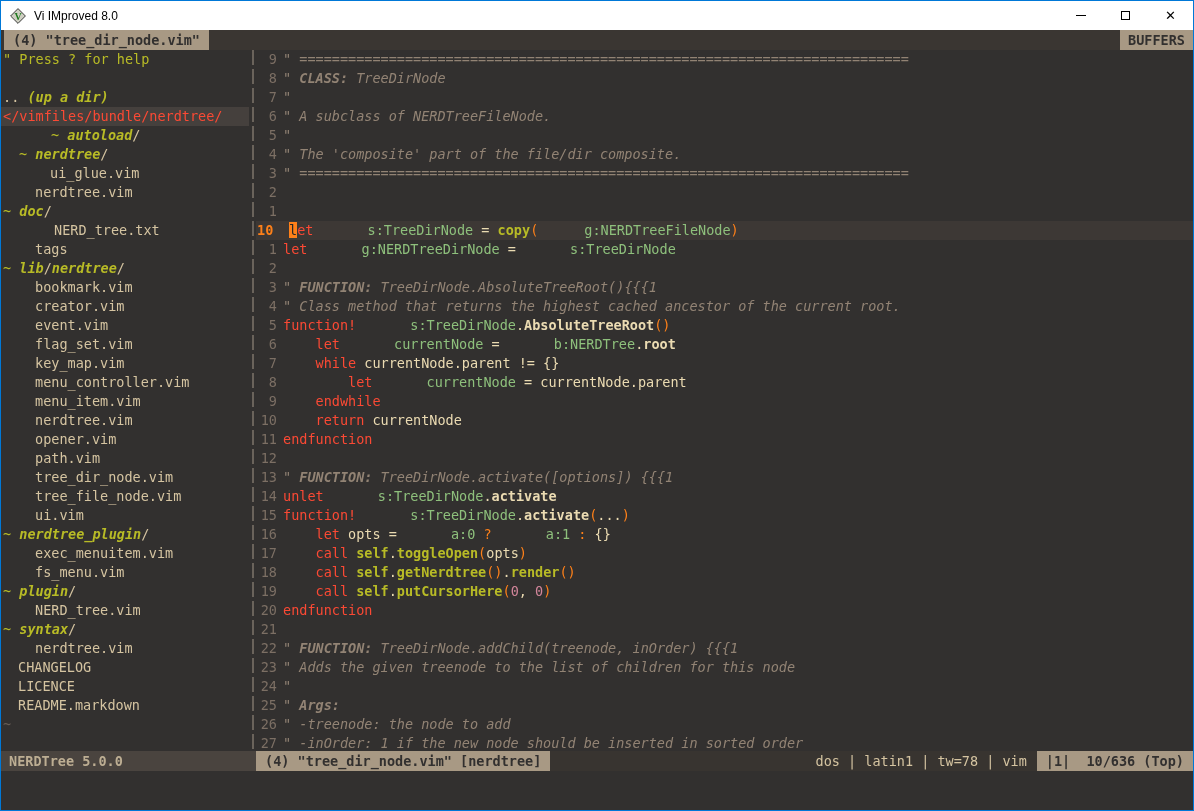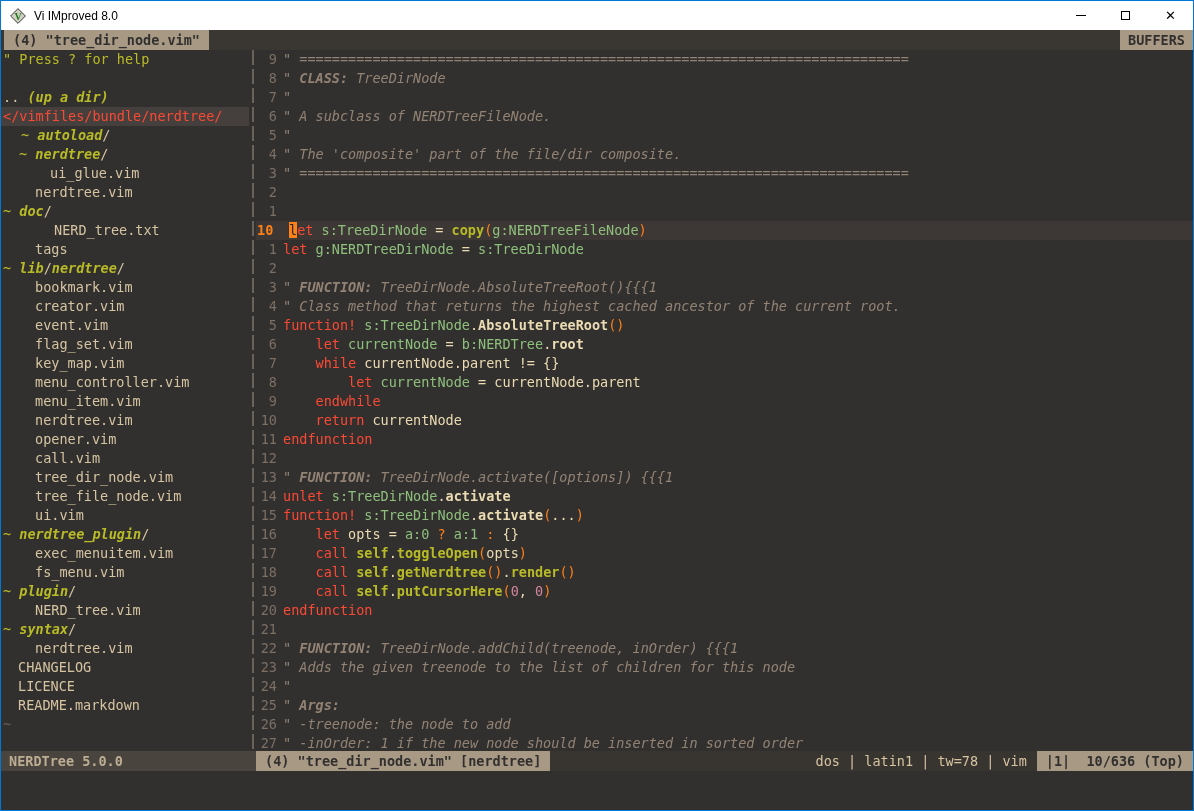--- a/index.html
+++ b/index.html
@@ -38,21 +38,21 @@
   .vsep{width:7px;flex:0 0 auto;
         background:repeating-linear-gradient(180deg,var(--sep) 0 15px,transparent 15px 19px) 3px 0/2px 100% no-repeat;}
   .editor{flex:1 1 auto;overflow:hidden;}
   .crow{height:19px;white-space:pre;display:flex;}
   .crow.cursorline{background:var(--cursorline);}
   .gut{flex:0 0 auto;display:inline-block;width:27px;text-align:right;padding-right:6px;color:var(--gray);}
   .gut.curnum{text-align:left;padding-right:0;padding-left:1px;width:33px;color:var(--orange);font-weight:bold;}
   .code{flex:1 1 auto;color:var(--fg);}
   
   .tk-k{color:var(--red);}
-  .tk-i{color:var(--aqua);}
+  .tk-i{color:var(--aqua);margin-left:46px;}
   .tk-f{color:var(--green);font-weight:bold;}
   .tk-p{color:var(--orange);}
   .tk-n{color:var(--purple);}
   .tk-o{color:var(--orange);}
   .tk-t{color:var(--fg);}
   .tk-b{color:var(--fg);font-weight:bold;}
   .tk-c{color:var(--comment);font-style:italic;}
   .tk-cb{color:var(--comment);font-style:italic;font-weight:bold;}
   .tk-cur{background:var(--orange);color:#282828;}
   .tk-help{color:var(--green);}
@@ -100,38 +100,38 @@
     <div class="buf-spacer"></div>
     <div class="buflabel">BUFFERS</div>
   </div>
 
   <div class="main">
     <div class="nerdtree">
         <div class="trow" style="padding-left: 2px;"><span class="tk-help">" Press ? for help</span></div>
         <div class="trow" style="padding-left: 2px;"></div>
         <div class="trow" style="padding-left: 2px;"><span class="tk-fg">.. </span><span class="tk-dir">(up a dir)</span></div>
         <div class="trow hl" style="padding-left: 2px;"><span class="tk-red">&lt;/vimfiles/bundle/nerdtree/</span></div>
-        <div class="trow" style="padding-left: 20px;"><span class="tk-tilde">~ </span><span class="tk-dir">autoload</span><span class="tk-fg">/</span></div>
+        <div class="trow" style="padding-left: 2px; margin-left: 48px;"><span class="tk-tilde">~ </span><span class="tk-dir">autoload</span><span class="tk-fg">/</span></div>
         <div class="trow" style="padding-left: 18px;"><span class="tk-tilde">~ </span><span class="tk-dir">nerdtree</span><span class="tk-fg">/</span></div>
         <div class="trow" style="padding-left: 49px;"><span class="tk-fg">ui_glue.vim</span></div>
         <div class="trow" style="padding-left: 34px;"><span class="tk-fg">nerdtree.vim</span></div>
         <div class="trow" style="padding-left: 2px;"><span class="tk-tilde">~ </span><span class="tk-dir">doc</span><span class="tk-fg">/</span></div>
         <div class="trow" style="padding-left: 53px;"><span class="tk-fg">NERD_tree.txt</span></div>
         <div class="trow" style="padding-left: 34px;"><span class="tk-fg">tags</span></div>
         <div class="trow" style="padding-left: 2px;"><span class="tk-tilde">~ </span><span class="tk-dir">lib</span><span class="tk-fg">/</span><span class="tk-dir">nerdtree</span><span class="tk-fg">/</span></div>
         <div class="trow" style="padding-left: 34px;"><span class="tk-fg">bookmark.vim</span></div>
         <div class="trow" style="padding-left: 34px;"><span class="tk-fg">creator.vim</span></div>
         <div class="trow" style="padding-left: 34px;"><span class="tk-fg">event.vim</span></div>
         <div class="trow" style="padding-left: 34px;"><span class="tk-fg">flag_set.vim</span></div>
         <div class="trow" style="padding-left: 34px;"><span class="tk-fg">key_map.vim</span></div>
         <div class="trow" style="padding-left: 34px;"><span class="tk-fg">menu_controller.vim</span></div>
         <div class="trow" style="padding-left: 34px;"><span class="tk-fg">menu_item.vim</span></div>
         <div class="trow" style="padding-left: 34px;"><span class="tk-fg">nerdtree.vim</span></div>
         <div class="trow" style="padding-left: 34px;"><span class="tk-fg">opener.vim</span></div>
-        <div class="trow" style="padding-left: 34px;"><span class="tk-fg">call.vim</span></div>
+        <div class="trow" style="padding-left: 34px;"><span class="tk-fg">path.vim</span></div>
         <div class="trow" style="padding-left: 34px;"><span class="tk-fg">tree_dir_node.vim</span></div>
         <div class="trow" style="padding-left: 34px;"><span class="tk-fg">tree_file_node.vim</span></div>
         <div class="trow" style="padding-left: 34px;"><span class="tk-fg">ui.vim</span></div>
         <div class="trow" style="padding-left: 2px;"><span class="tk-tilde">~ </span><span class="tk-dir">nerdtree_plugin</span><span class="tk-fg">/</span></div>
         <div class="trow" style="padding-left: 34px;"><span class="tk-fg">exec_menuitem.vim</span></div>
         <div class="trow" style="padding-left: 34px;"><span class="tk-fg">fs_menu.vim</span></div>
         <div class="trow" style="padding-left: 2px;"><span class="tk-tilde">~ </span><span class="tk-dir">plugin</span><span class="tk-fg">/</span></div>
         <div class="trow" style="padding-left: 34px;"><span class="tk-fg">NERD_tree.vim</span></div>
         <div class="trow" style="padding-left: 2px;"><span class="tk-tilde">~ </span><span class="tk-dir">syntax</span><span class="tk-fg">/</span></div>
         <div class="trow" style="padding-left: 34px;"><span class="tk-fg">nerdtree.vim</span></div>

